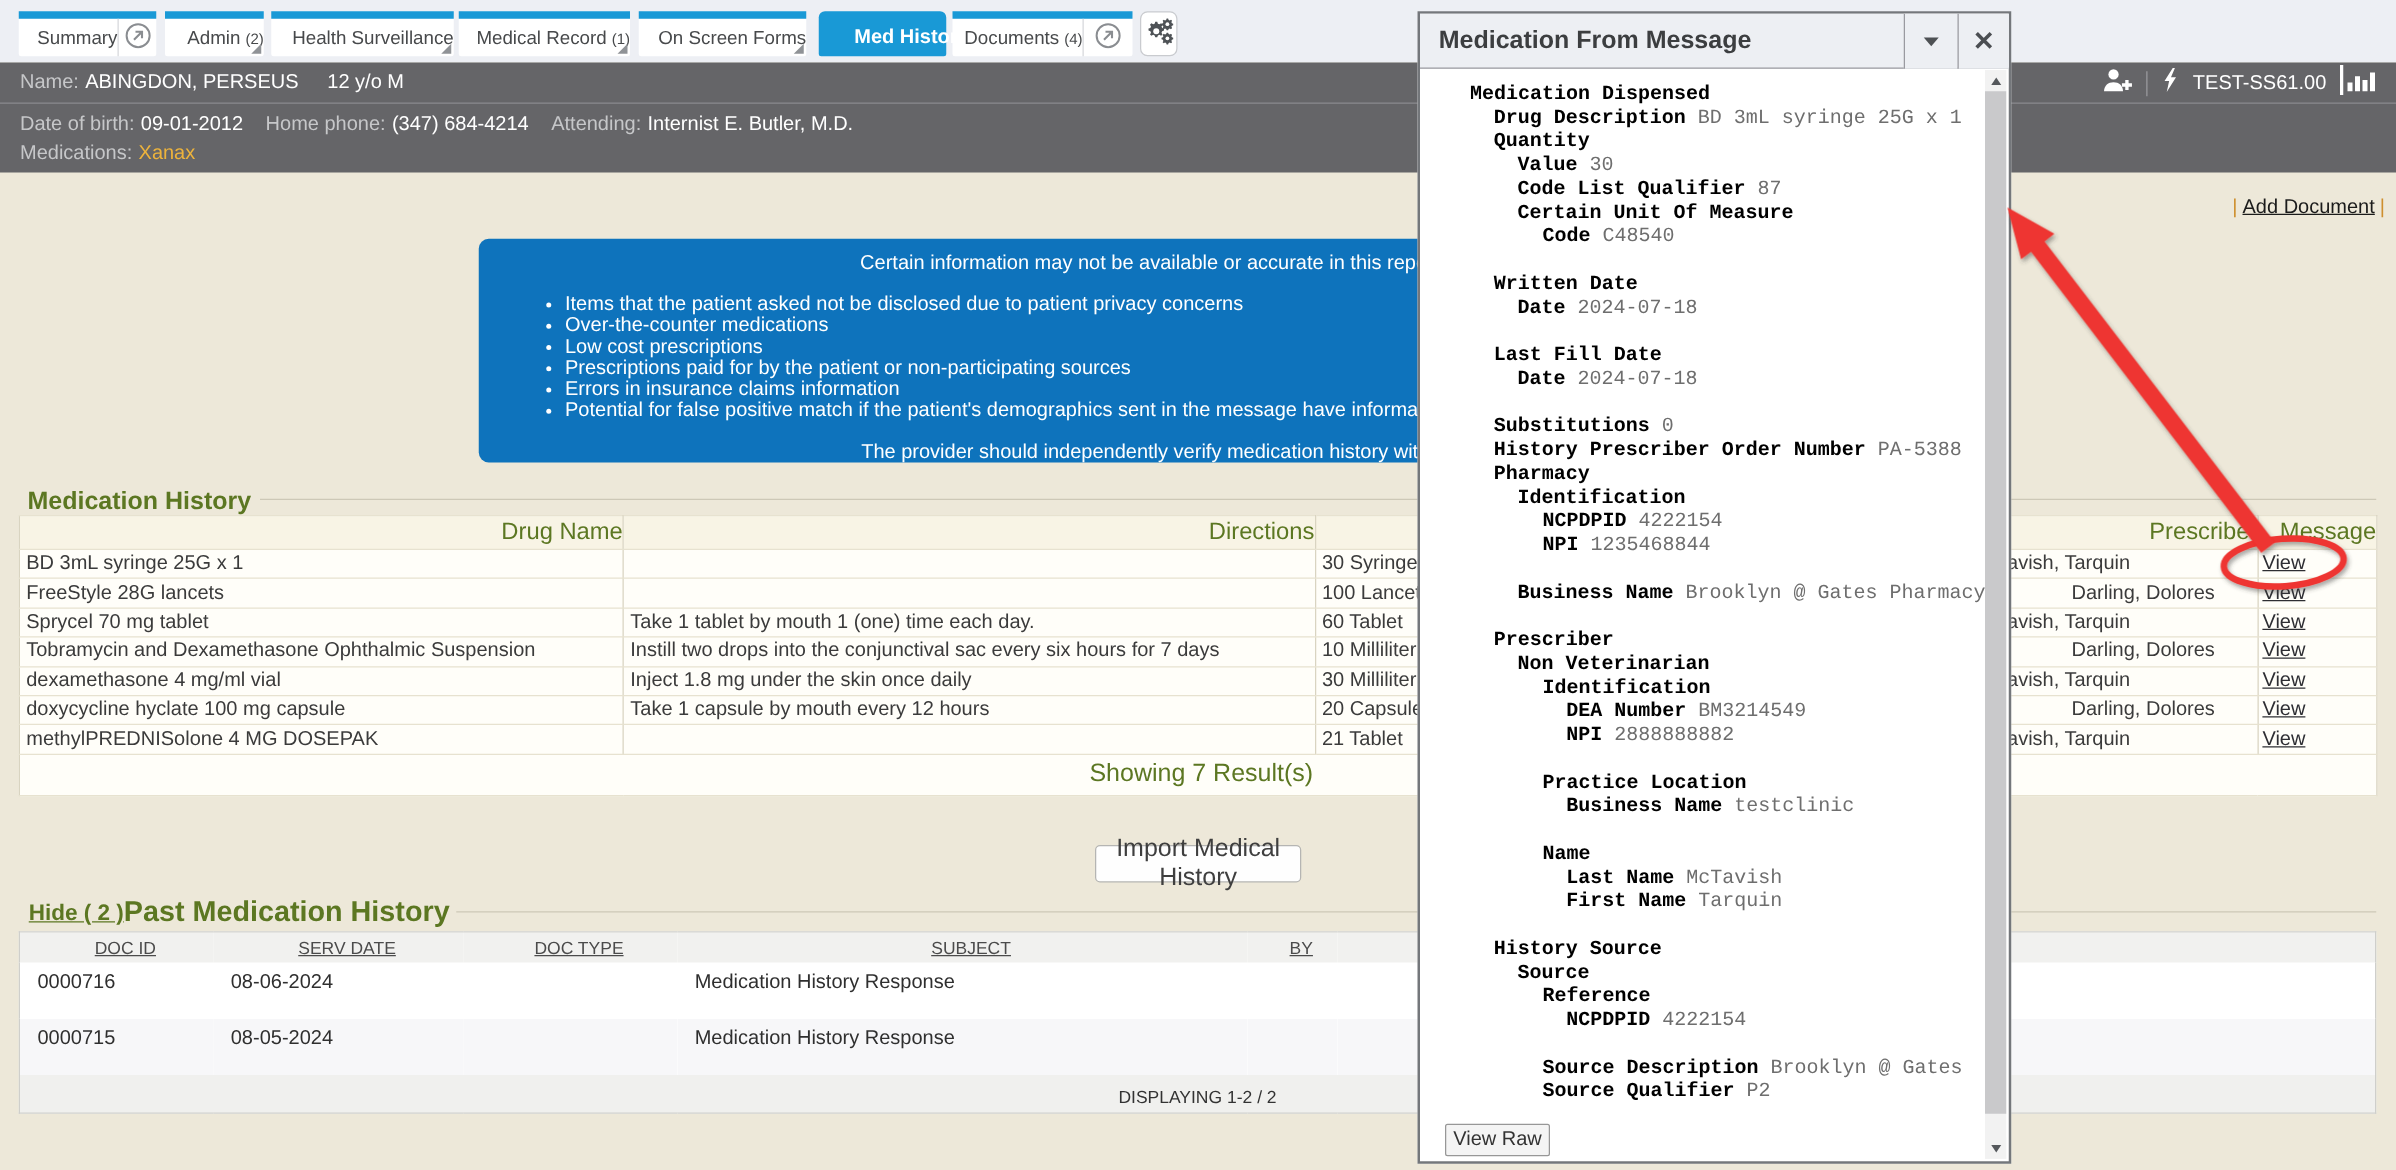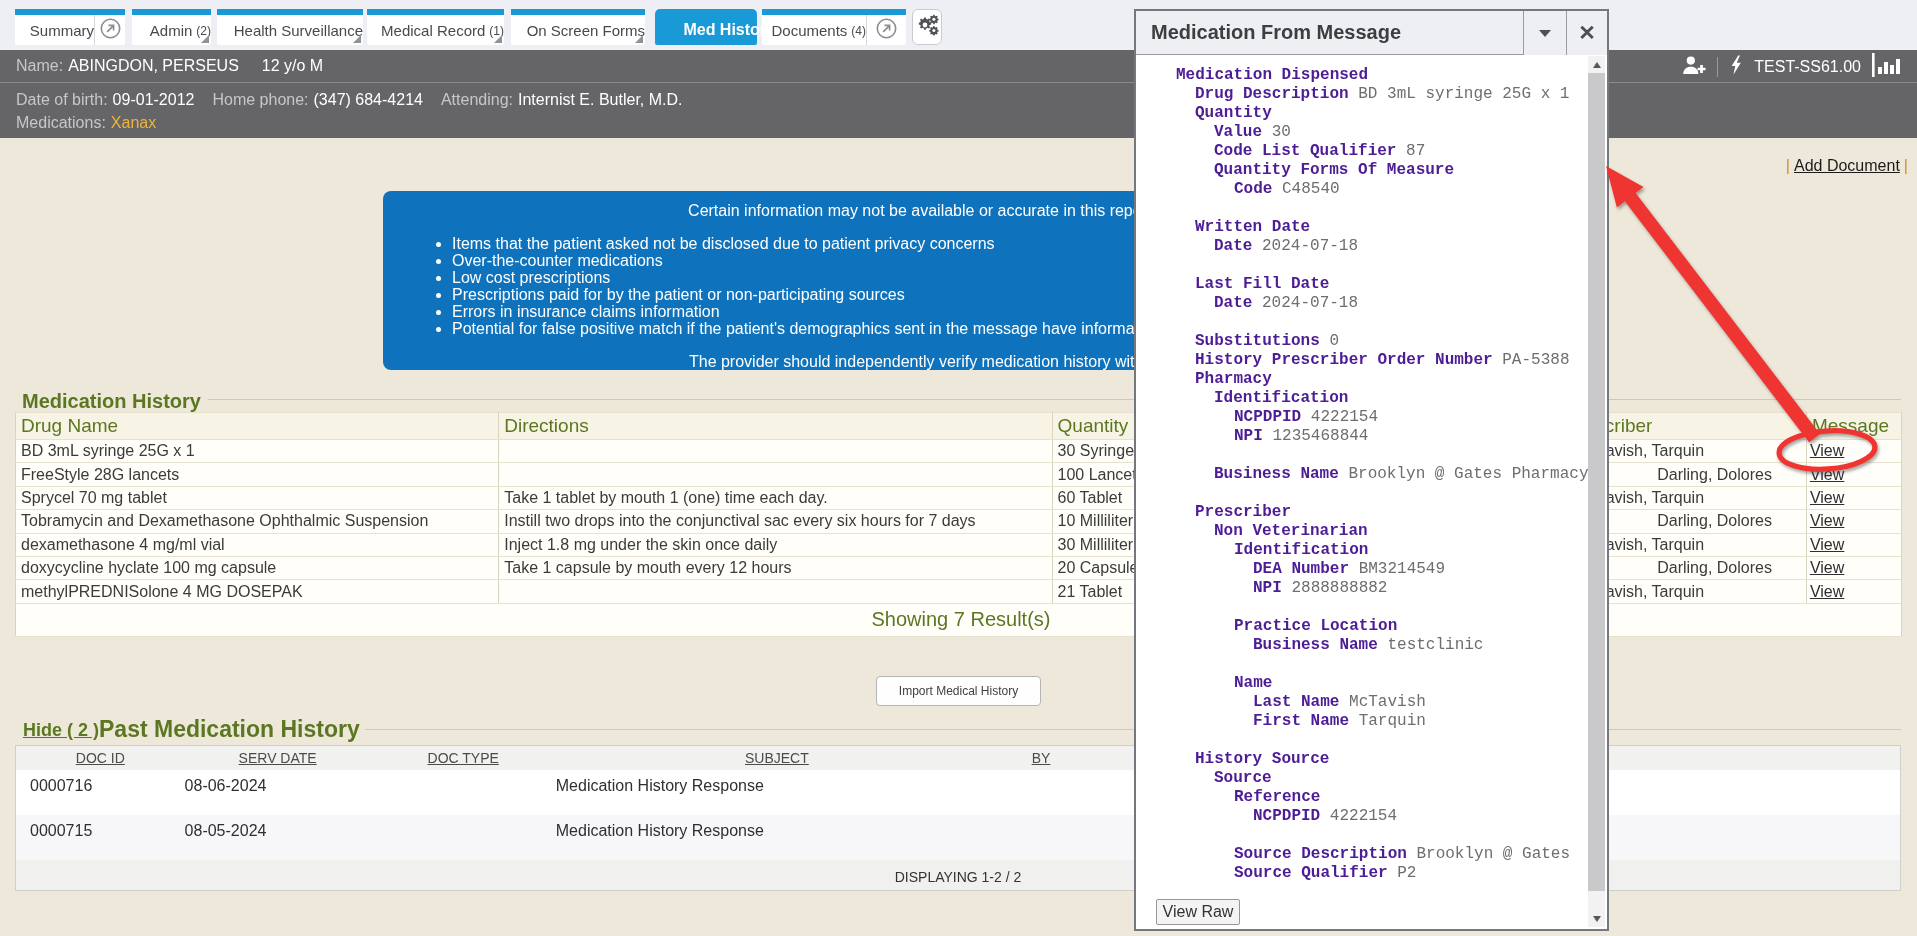--- a/index.html
+++ b/index.html
@@ -40,52 +40,52 @@
 .notice li { line-height:16.9px; }
 .notice .nfoot { text-align:center; }
 
 .sectitle { position:absolute; color:#5C7722; font-weight:bold; white-space:nowrap; }
 .fline { position:absolute; height:1px; background:#CDC8B7; }
 
 
 table.mh { position:absolute; left:15px; top:412px; width:1887px; border-collapse:collapse; background:#FFFEF9; table-layout:fixed; }
 table.mh, table.mh td, table.mh th { border:1px solid #D9D4C1; }
 table.mh td, table.mh th { border-top-color:#E7E2D0; border-bottom-color:#E7E2D0; overflow:hidden; white-space:nowrap; }
-table.mh th { height:27px; background:#F8F4E5; color:#5C7722; font-weight:normal; font-size:19px; text-align:left; padding-left:5px; }
+table.mh th { height:27px; background:#F8F4E5; color:#5C7722; font-weight:normal; font-size:19px; text-align:right; padding-left:5px; }
 table.mh td { height:23.4px; font-size:16px; color:#3B3B3B; padding-left:5px; }
 table.mh td.presc { padding-left:0; }
 .presc span { display:inline-block; white-space:nowrap; }
 .presc .p-odd { padding-left:15.5px; }
 .presc .p-even { padding-left:96.4px; }
 table.mh td.msg { padding-left:3px; }
 table.mh a { color:#2E2E33; text-decoration:underline; }
 tr.mh-foot td { text-align:center; height:23px; }
 tr.mh-show td { text-align:center; height:33px; color:#5C7722; font-size:20px; }
 
 
-.importbtn { position:absolute; left:876px; top:676px; width:165px; height:30px; background:#FEFEFE; border:1px solid #B5B5B3; border-radius:4px; font-size:12px; color:#3F3F3F; display:flex; align-items:center; justify-content:center; font-family:"Liberation Sans", sans-serif; }
+.importbtn { position:absolute; left:876px; top:676px; width:165px; height:30px; background:#FEFEFE; border:1px solid #B5B5B3; border-radius:4px; font-size:20px; color:#3F3F3F; display:flex; align-items:center; justify-content:center; font-family:"Liberation Sans", sans-serif; }
 
 
 .hidelink { position:absolute; left:23px; top:720px; font-size:18px; font-weight:bold; color:#5C7722; text-decoration:underline; }
 table.pmh { position:absolute; left:15px; top:745px; width:1886px; border-collapse:collapse; background:#fff; table-layout:fixed; border:1px solid #CFCFCB; }
 table.pmh th { height:24px; background:#F1F1EF; color:#4B4B4B; font-size:14px; font-weight:normal; text-decoration:underline; text-align:center; padding-left:14px; white-space:nowrap; }
 table.pmh td { height:45px; vertical-align:top; padding:7px 0 0 14px; font-size:16px; color:#2F2F2F; white-space:nowrap; overflow:hidden; }
 table.pmh tr.alt td { background:#F7F7F9; }
 table.pmh tr.pfoot td { height:31px; background:#F0F0EE; text-align:center; font-size:14px; color:#333; padding:9px 0 0 0; vertical-align:top; }
 
 
 .dialog { position:absolute; left:1134px; top:9px; width:475px; height:922px; background:#fff; border:2px solid #74777B; z-index:10; }
 .dlg-title { position:absolute; left:0; top:0; right:0; height:44px; background:#EDEFF3; border-bottom:1px solid #9A9AA0; }
 .dlg-title .ttl { position:absolute; left:15px; top:0; height:44px; line-height:42px; font-size:20px; font-weight:bold; color:#3C3E40; }
 .dlg-btn { position:absolute; top:0; height:44px; border-left:1px solid #9A9AA0; display:flex; align-items:center; justify-content:center; background:#EDEFF3; }
 .dlg-btn.min { right:41px; width:43px; }
 .dlg-btn.close { right:0; width:41px; font-size:21px; font-weight:bold; color:#4B4E52; }
 .tri-down { width:0; height:0; border-left:6px solid transparent; border-right:6px solid transparent; border-top:7px solid #4E5154; }
 .dlg-body { position:absolute; left:0; top:44px; right:17px; bottom:0; padding:11px 0 0 13px; font-family:"Liberation Mono", monospace; font-size:16px; line-height:19px; color:#6E6E6E; overflow:hidden; }
-.dlg-body b { color:#4c1d95;padding-left:27px; }
+.dlg-body b { color:#000000;padding-left:27px; }
 .ml { white-space:nowrap; }
 .i0{padding-left:0} .i1{padding-left:19px} .i2{padding-left:38px} .i3{padding-left:58px} .i4{padding-left:77px}
 .gap { margin-top:19px; }
 .viewraw { position:absolute; left:20px; bottom:4px; width:84px; height:26px; background:#F4F4F4; border:1px solid #979797; border-radius:2px; font-size:16px; color:#333; font-family:"Liberation Sans", sans-serif; }
 
 .dscroll { position:absolute; top:45px; right:2px; width:17px; bottom:2px; background:#F2F2F2; }
 .dscroll .up, .dscroll .down { position:absolute; left:0; width:17px; height:17px; background:#F2F2F2; display:flex; align-items:center; justify-content:center; }
 .dscroll .up { top:0; } .dscroll .down { bottom:0; }
 .tri-u { width:0; height:0; border-left:4px solid transparent; border-right:4px solid transparent; border-bottom:6px solid #55585C; }
 .tri-d { width:0; height:0; border-left:4px solid transparent; border-right:4px solid transparent; border-top:6px solid #55585C; }
@@ -346,21 +346,21 @@
   <span class="dlg-btn close">
         <span>✕</span>
       </span>
  </div>
  <div class="dlg-body">
 <div class="ml i0"><b>Medication Dispensed</b></div>
 <div class="ml i1"><b>Drug Description</b> <span class="v">BD 3mL syringe 25G x 1</span></div>
 <div class="ml i1"><b>Quantity</b></div>
 <div class="ml i2"><b>Value</b> <span class="v">30</span></div>
 <div class="ml i2"><b>Code List Qualifier</b> <span class="v">87</span></div>
-<div class="ml i2"><b>Quantity Forms Of Measure</b></div>
+<div class="ml i2"><b>Certain Unit Of Measure</b></div>
 <div class="ml i3"><b>Code</b> <span class="v">C48540</span></div>
 <div class="ml i1 gap"><b>Written Date</b></div>
 <div class="ml i2"><b>Date</b> <span class="v">2024-07-18</span></div>
 <div class="ml i1 gap"><b>Last Fill Date</b></div>
 <div class="ml i2"><b>Date</b> <span class="v">2024-07-18</span></div>
 <div class="ml i1 gap"><b>Substitutions</b> <span class="v">0</span></div>
 <div class="ml i1"><b>History Prescriber Order Number</b> <span class="v">PA-5388</span></div>
 <div class="ml i1"><b>Pharmacy</b></div>
 <div class="ml i2"><b>Identification</b></div>
 <div class="ml i3"><b>NCPDPID</b> <span class="v">4222154</span></div>

